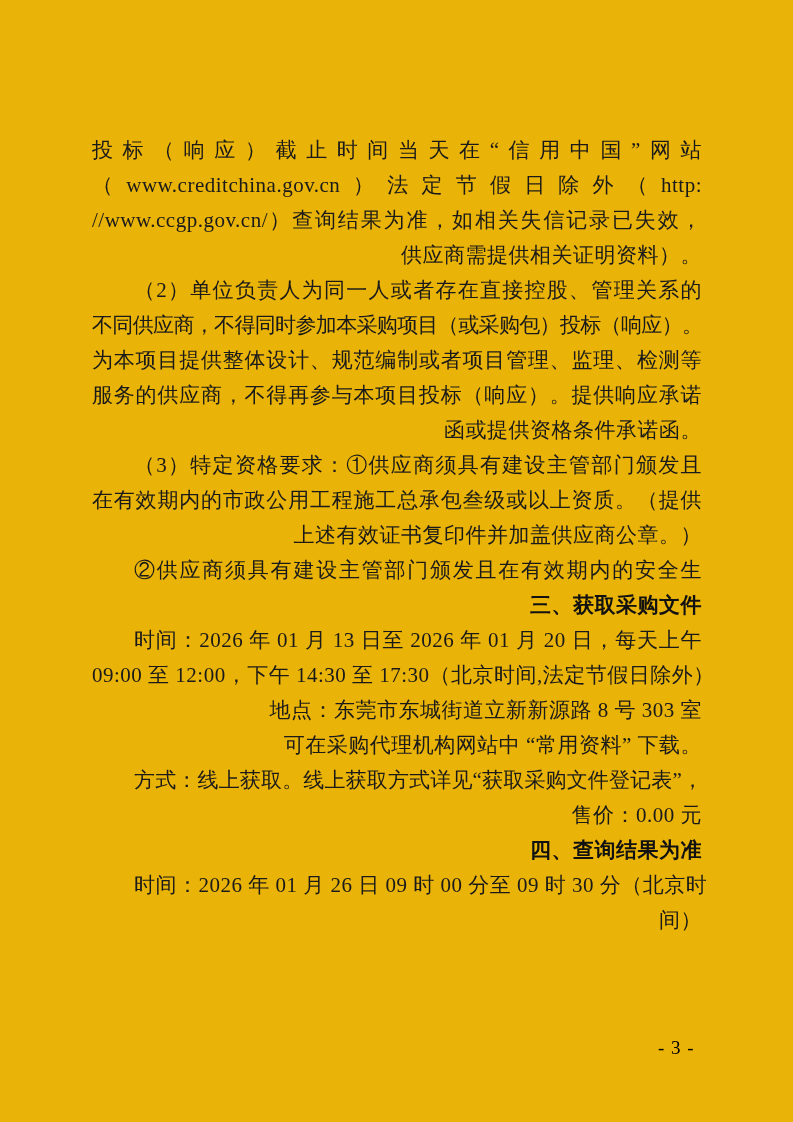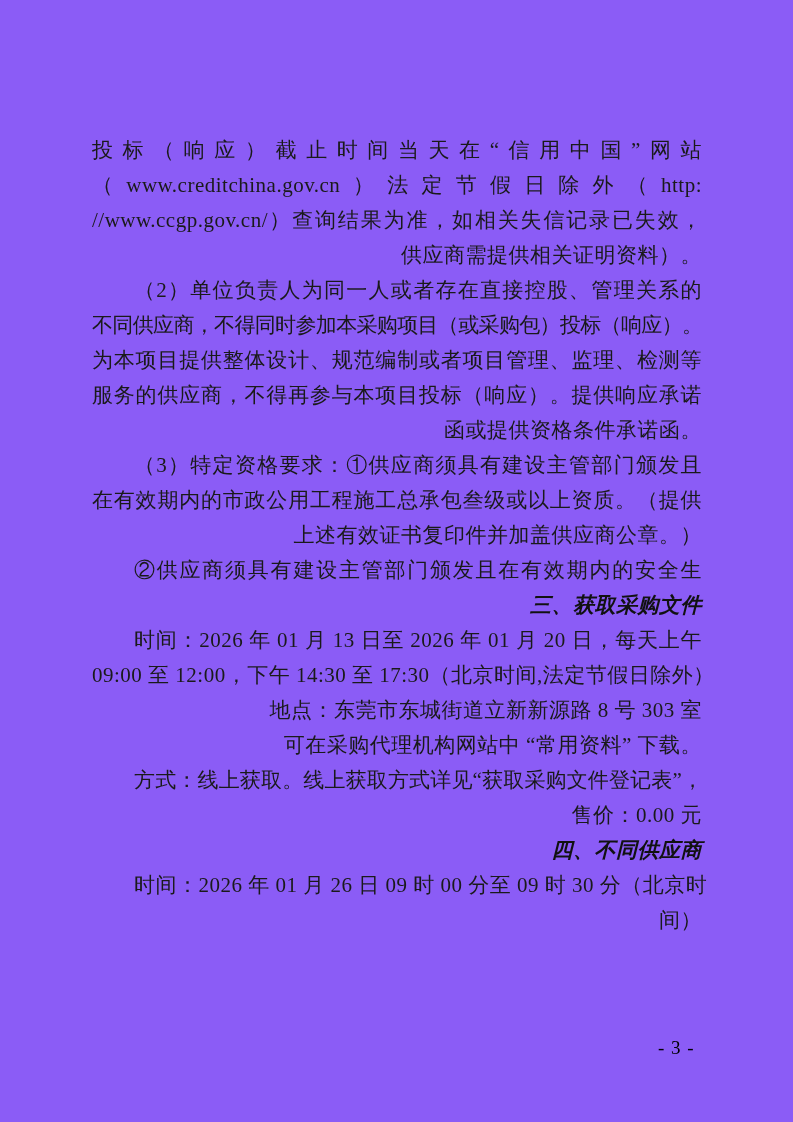--- a/index.html
+++ b/index.html
@@ -4,21 +4,21 @@
 <style>
   html, body {
     margin: 0;
     padding: 0;
     background: #ffffff;
   }
   .page {
     position: relative;
     width: 793px;
     height: 1122px;
-    background: #8b5cf6;
+    background: #eab308;
     overflow: hidden;
     font-family: "Liberation Serif", "DejaVu Serif", serif;
     color: #1a1a1a;
   }
   .content {
     position: absolute;
     left: 92px;
     top: 133px;
     width: 610px;
   }
@@ -40,21 +40,20 @@
     text-indent: 42px;
   }
   
   .tight {
     letter-spacing: -1px;
   }
   
   .hd {
     font-weight: bold;
     color: #111111;
-    font-style: italic;
   }
   .page-number {
     position: absolute;
     left: 658px;
     top: 1036px;
     font-size: 19px;
     line-height: 24px;
     letter-spacing: 1px;
     color: #000000;
     font-family: "Liberation Serif", "DejaVu Serif", serif;
@@ -88,21 +87,21 @@
     <div class="ln ind jl">时间：2026 年 01 月 13 日至 2026 年 01 月 20 日，每天上午</div>
     <div class="ln jl">09:00 至 12:00，下午 14:30 至 17:30（北京时间,法定节假日除外）</div>
 
     <div class="ln ind">地点：东莞市东城街道立新新源路 8 号 303 室</div>
 
     <div class="ln">可在采购代理机构网站中 “常用资料” 下载。</div>
     <div class="ln ind jl tight">方式：线上获取。线上获取方式详见“获取采购文件登记表”，</div>
 
     <div class="ln ind">售价：0.00 元</div>
 
-    <div class="ln ind hd">四、不同供应商</div>
+    <div class="ln ind hd">四、查询结果为准</div>
 
     <div class="ln ind jl">时间：2026 年 01 月 26 日 09 时 00 分至 09 时 30 分（北京时</div>
     <div class="ln">间）</div>
 
   </div>
 
   <div class="page-number">- 3 -</div>
 </div>
 
 </body></html>

